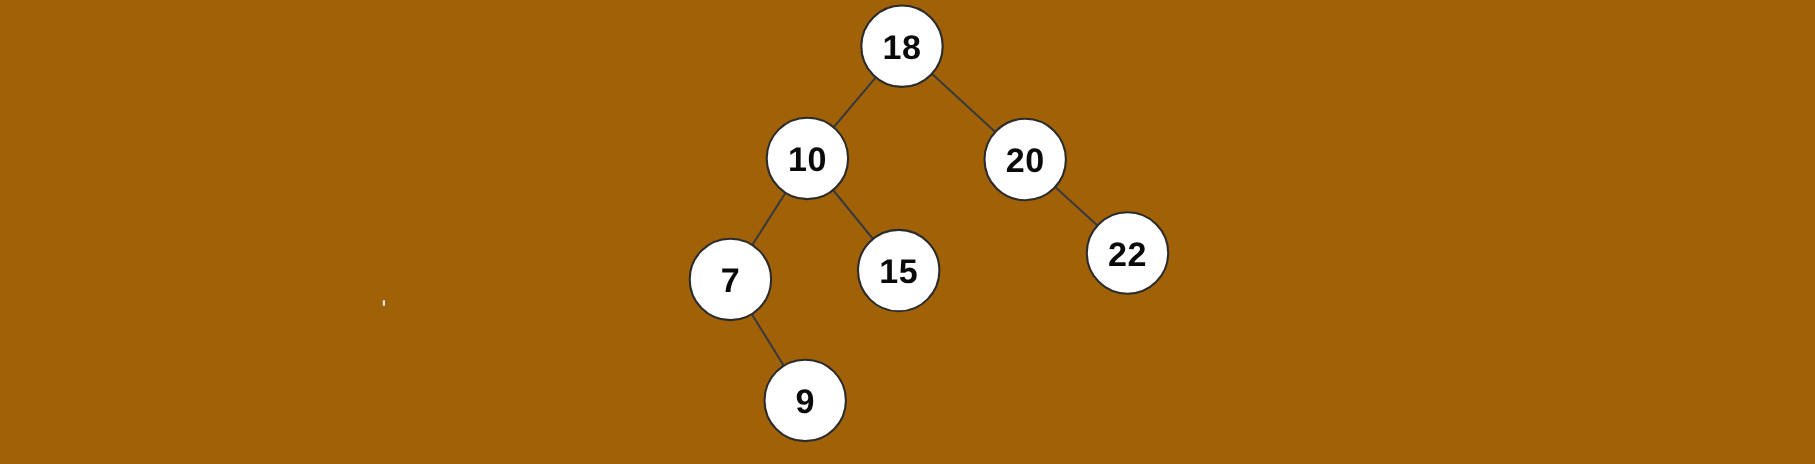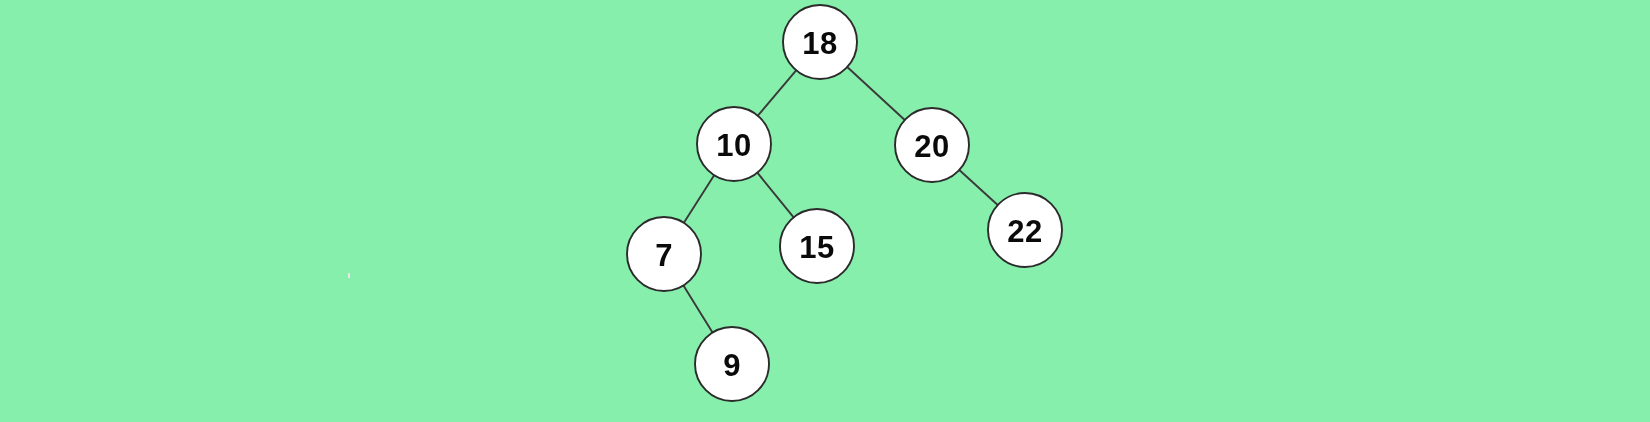--- a/index.html
+++ b/index.html
@@ -8,21 +8,21 @@
     padding: 0;
     background: #ffffff;
   }
   body {
     font-family: "Liberation Sans", sans-serif;
   }
   #canvas {
     position: relative;
     width: 1650px;
     height: 422px;
-    background: #86efac;
+    background: #a16207;
     overflow: hidden;
   }
   #tree-svg {
     position: absolute;
     left: 0;
     top: 0;
     width: 1650px;
     height: 422px;
     display: block;
   }

